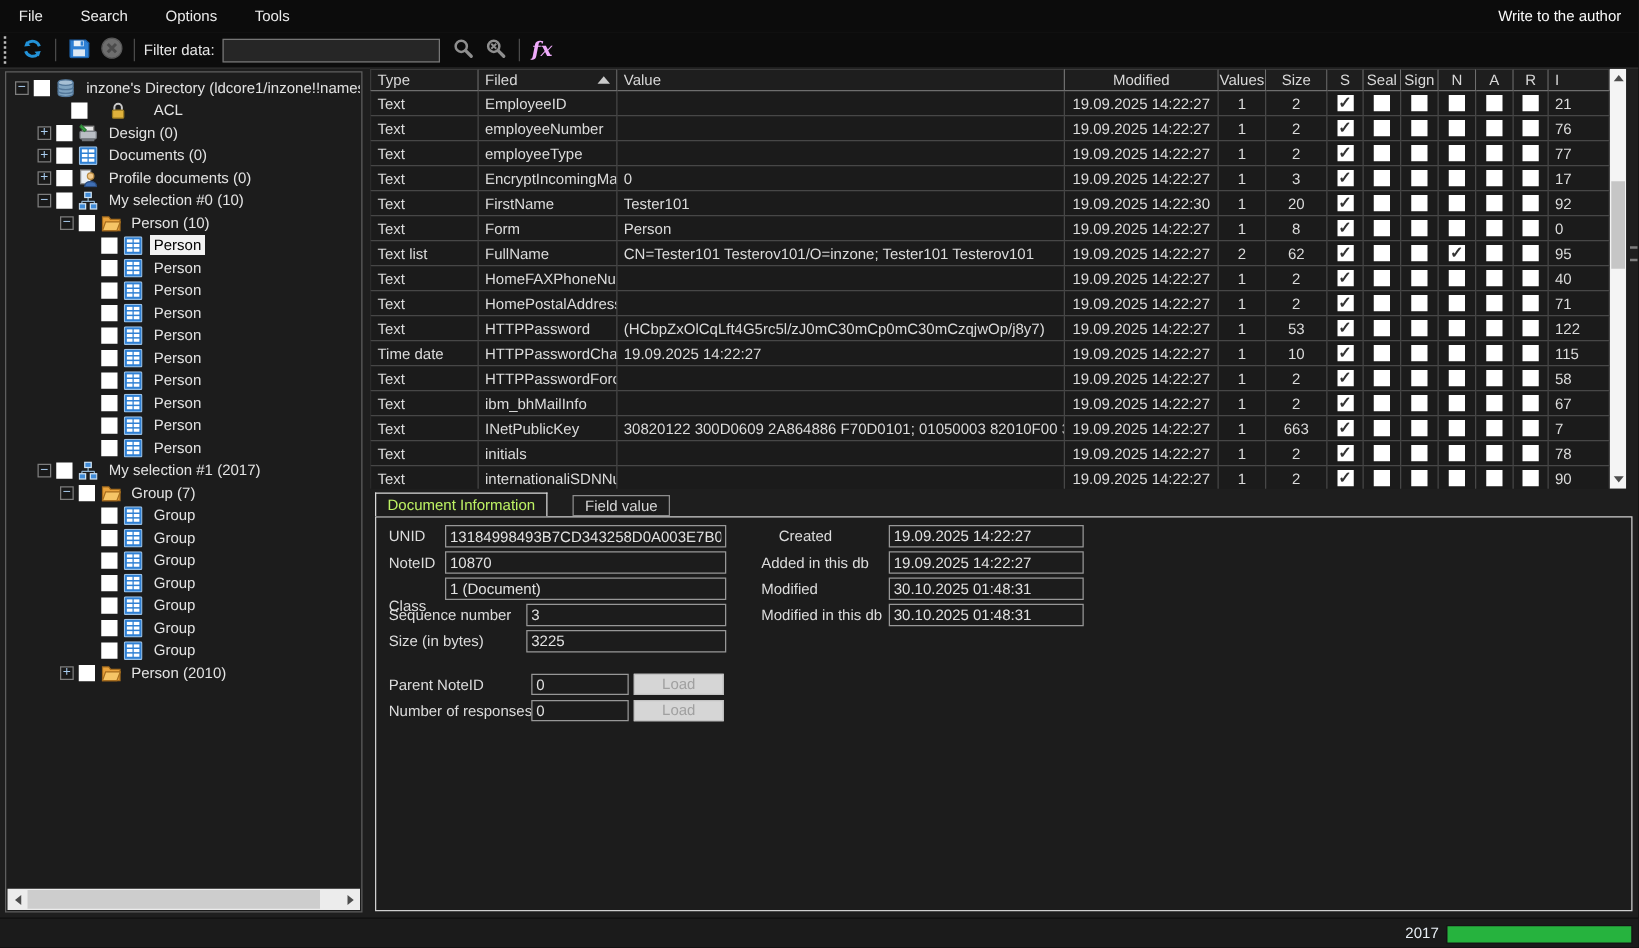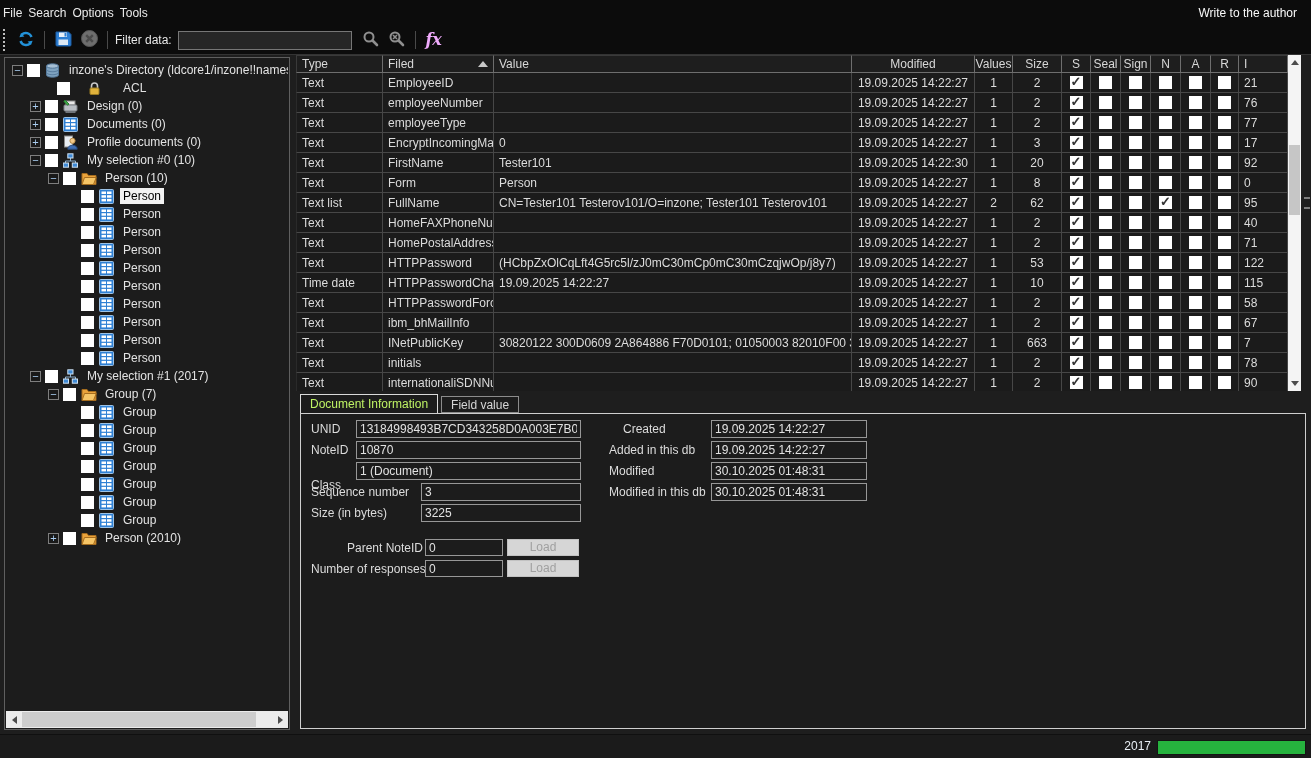--- a/index.html
+++ b/index.html
@@ -4,21 +4,21 @@
 <style>
   * { box-sizing: border-box; }
   html,body { margin:0; padding:0; background:#0a0a0a; }
   #app {
     position:relative; width:1311px; height:758px; overflow:hidden;
     background:#1e1e1e; color:#ddd;
     font-family:"Liberation Sans", sans-serif; font-size:12px;
   }
   
   #menubar { position:absolute; left:0; top:0; width:100%; height:26px; background:#0c0c0c; display:flex; align-items:center; }
-  .menu-item { padding:0 3px; color:#ececec; cursor:default; }
+  .menu-item { padding:0 15px; color:#ececec; cursor:default; }
   #menu-right { margin-left:auto; padding-right:14px; color:#fafafa; }
   
   #toolbar { position:absolute; left:0; top:26px; width:100%; height:29px; background:#0c0c0c; border-bottom:1px solid #333; display:flex; align-items:center; }
   #toolbar-grip { width:4px; height:22px; border-left:2px dotted #bdbdbd; margin:0 6px 0 3px; }
   .tb-sep { width:1px; height:18px; background:#4a4a4a; margin:0 5px; }
   .tb-btn { width:26px; height:24px; display:flex; align-items:center; justify-content:center; }
   #filter-label { color:#e8e8e8; margin:0 6px 0 2px; }
   #filter-input { width:174px; height:19px; background:#262626; border:1px solid #767676; color:#ddd; font:12px "Liberation Sans",sans-serif; padding:0 3px; }
   #fx-icon { font-family:"DejaVu Serif",serif; font-style:italic; font-weight:bold; font-size:16px; color:#f0abfc; line-height:16px; }
   
@@ -56,21 +56,21 @@
   .cell-cb.checked::after { content:"\2713"; position:absolute; left:1px; top:-2px; color:#333; font-size:13px; font-weight:bold; }
   #table-vscroll { position:absolute; right:0; top:0; width:13px; height:336px; background:#f4f4f4; }
   .vs-arrow { position:absolute; left:0; width:13px; height:15px; display:flex; align-items:center; justify-content:center; }
   #vs-up { top:0; } #vs-down { bottom:0; }
   #vs-thumb { position:absolute; left:1px; top:90px; width:11px; height:70px; background:#c6c6c6; }
   #right-grip { position:absolute; left:1304px; top:197px; width:6px; height:12px; border-top:2px solid #7d7d7d; border-bottom:2px solid #7d7d7d; }
   
   #tabs { position:absolute; left:300px; top:394px; height:19px; display:flex; align-items:flex-end; }
   .tab { padding:0 9px; display:flex; align-items:center; background:#1c1c1c; }
   .tab.active { height:19px; border:1px solid #dadada; border-bottom:none; color:#bef264; z-index:3; }
-  .tab.inactive { height:17px; border:1px solid #8c8c8c; color:#d6d6d6; margin-left:3px; }
+  .tab.inactive { height:17px; border:1px solid #8c8c8c; color:#d6d6d6; margin-left:20px; }
   #panel-body { position:absolute; left:300px; top:413px; width:1006px; height:316px; background:#1c1c1c; border:1px solid #cfcfcf; z-index:2; }
   .fld-label { position:absolute; height:18px; line-height:18px; color:#dcdcdc; white-space:nowrap; }
   .fld-input { position:absolute; height:18px; background:#1c1c1c; border:1px solid #979797; color:#e2e2e2; font:12px "Liberation Sans",sans-serif; padding:0 3px; }
   .load-btn { position:absolute; height:17px; width:72px; background:#d6d6d6; border:1px solid #c2c2c2; color:#a0a0a0; font:12px "Liberation Sans",sans-serif; text-align:center; line-height:15px; }
   
   #statusbar { position:absolute; left:0; bottom:0; width:100%; height:24px; background:#1b1b1b; border-top:1px solid #101010; }
   #status-count { position:absolute; right:160px; top:4px; color:#e9eff5; }
   #progress { position:absolute; right:5px; top:5px; width:149px; height:15px; border:1px solid #141414; background:#1b1b1b; }
   #progress-fill { height:100%; background:#26b33e; }
 </style>
@@ -1050,21 +1050,21 @@
       <div class="fld-label" style="left: 10px; top: 90px;">Size (in bytes)</div>
       <input class="fld-input" value="3225" style="left: 120px; top: 90px; width: 160px;">
       <div class="fld-label" style="left: 308px; top: 6px; margin-left: 14px;">Created</div>
       <input class="fld-input" value="19.09.2025 14:22:27" style="left: 410px; top: 6px; width: 156px;">
       <div class="fld-label" style="left: 308px; top: 27px;">Added in this db</div>
       <input class="fld-input" value="19.09.2025 14:22:27" style="left: 410px; top: 27px; width: 156px;">
       <div class="fld-label" style="left: 308px; top: 48px;">Modified</div>
       <input class="fld-input" value="30.10.2025 01:48:31" style="left: 410px; top: 48px; width: 156px;">
       <div class="fld-label" style="left: 308px; top: 69px;">Modified in this db</div>
       <input class="fld-input" value="30.10.2025 01:48:31" style="left: 410px; top: 69px; width: 156px;">
-      <div class="fld-label" style="left: 10px; top: 125px; margin-left: 36px;">Parent NoteID</div>
+      <div class="fld-label" style="left: 10px; top: 125px;">Parent NoteID</div>
       <input class="fld-input" value="0" style="left: 124px; top: 125px; width: 78px; height: 17px;">
       <div class="load-btn" style="left: 206px; top: 125px;">Load</div>
       <div class="fld-label" style="left: 10px; top: 146px;">Number of responses</div>
       <input class="fld-input" value="0" style="left: 124px; top: 146px; width: 78px; height: 17px;">
       <div class="load-btn" style="left: 206px; top: 146px;">Load</div>
     </div>
 
   <div id="statusbar">
     <span id="status-count">2017</span>
     <div id="progress">

